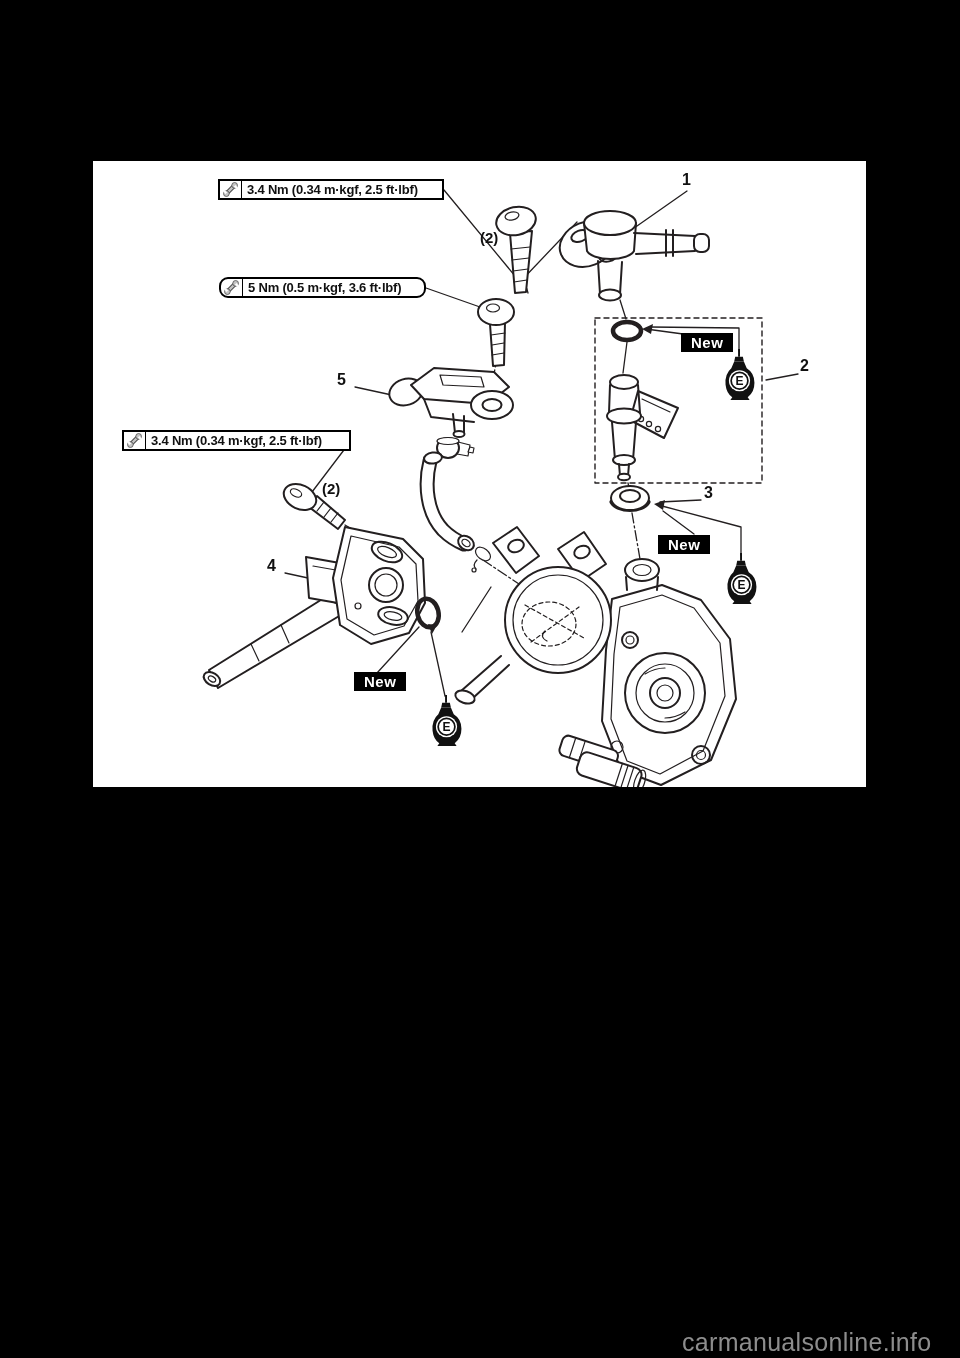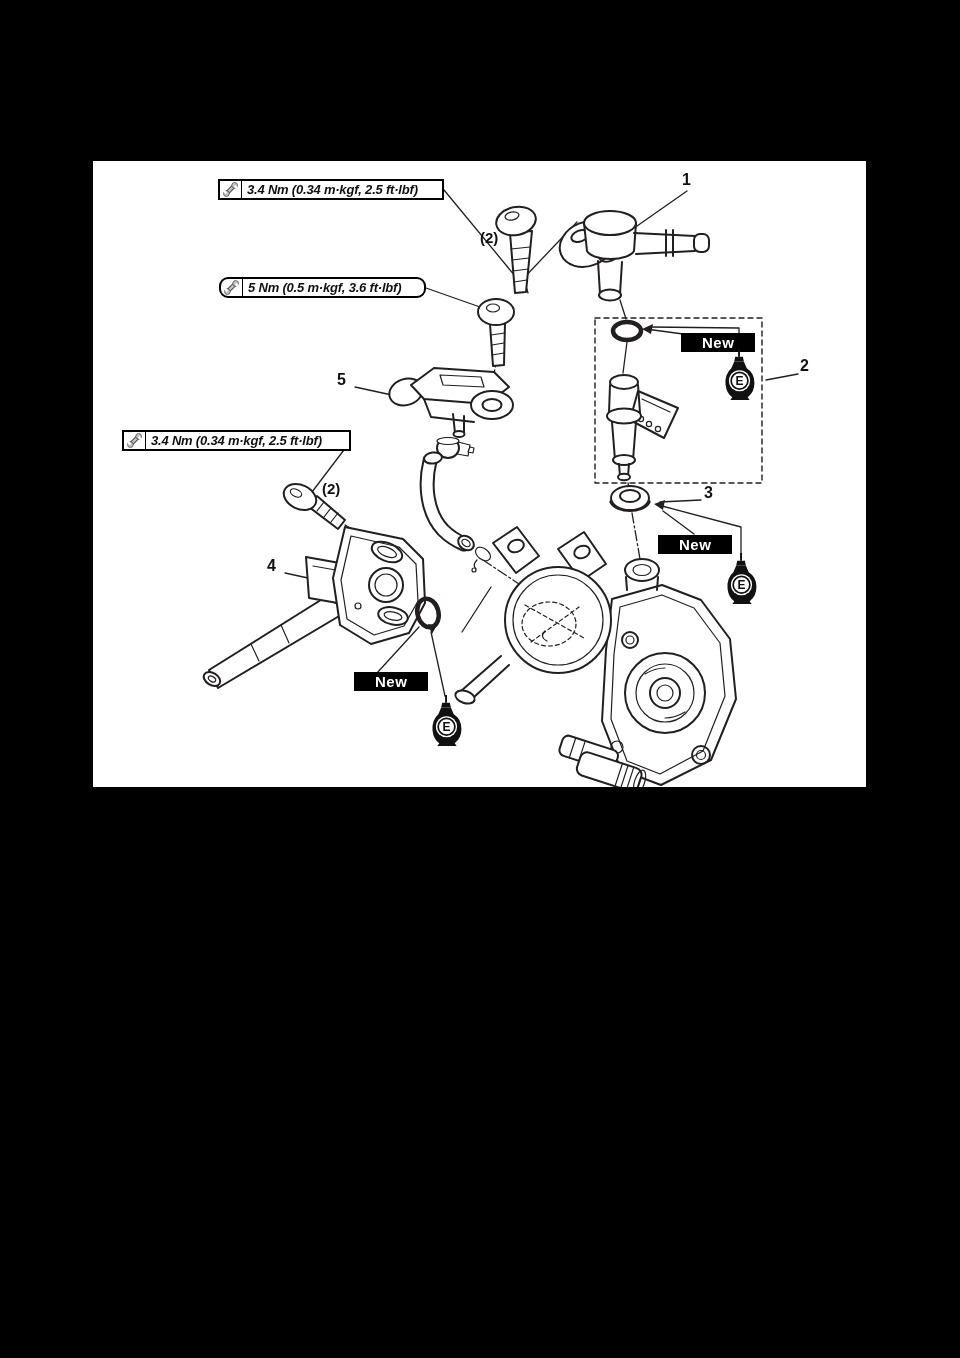--- a/index.html
+++ b/index.html
@@ -1,27 +1,27 @@
 <!DOCTYPE html>
 <html><head>
 <meta charset="utf-8">
 <style>
   html,body{margin:0;padding:0;background:#000;}
   .canvas{position:relative;width:960px;height:1358px;background:#000;overflow:hidden;
           font-family:"Liberation Sans",sans-serif;}
   .figure{position:absolute;left:93px;top:161px;width:773px;height:626px;background:#fff;overflow:hidden;}
   .art{position:absolute;left:0;top:0;}
-  .tq{position:absolute;display:flex;align-items:stretch;background:#fff;border:2px solid #000;height:21px;box-sizing:border-box;font-style:italic;}
+  .tq{position:absolute;display:flex;align-items:stretch;background:#fff;border:2px solid #000;height:21px;box-sizing:border-box;}
   .tq-ic{width:21px;display:flex;align-items:center;justify-content:center;border-right:1.5px solid #000;}
   .tq-tx{display:flex;align-items:center;padding:0 4px 0 5px;font-size:13px;font-weight:bold;color:#111;
          white-space:nowrap;letter-spacing:-0.2px;}
   .pn{position:absolute;font-size:16px;font-weight:bold;color:#111;line-height:16px;}
   .qty{position:absolute;font-size:15px;font-weight:bold;color:#111;line-height:15px;}
   .newtag{position:absolute;background:#000;color:#fff;font-size:15px;font-weight:bold;
-          line-height:19px;padding:0 21px;letter-spacing:0.5px;}
+          line-height:19px;padding:0 10px;letter-spacing:0.5px;}
   .bottle{position:absolute;}
   .watermark{position:absolute;left:682px;top:1330px;color:#8d8d8d;font-size:25px;letter-spacing:0.3px;line-height:24px;}
   svg .ln{stroke:#231f20;fill:none;stroke-width:2;stroke-linecap:round;stroke-linejoin:round;}
   svg .t{stroke-width:1.2;}
   svg .ld{stroke-width:1.3;}
   svg .dsh{stroke-dasharray:5 4;stroke-width:1.4;}
   svg .dsh2{stroke-dasharray:4 3;stroke-width:1.2;}
   svg .dd{stroke-dasharray:10 3 2 3;stroke-width:1.3;}
   svg .wf{fill:#fff;}
 </style>
@@ -301,13 +301,14 @@
       <line x1="17" y1="0" x2="17" y2="8" stroke="#111" stroke-width="2"></line>
       <polygon points="13,8 21,8 22,13 12,13" fill="#111"></polygon>
       <path d="M12,13 L9,20 Q2,26 3,37 Q4,46 10,50 L8,53 L28,53 L26,50 Q33,45 33,35 Q33,25 25,20 L22,13 Z" fill="#111"></path>
       <circle cx="17.5" cy="33" r="11" fill="#fff"></circle>
       <circle cx="17.5" cy="33" r="8.7" fill="none" stroke="#111" stroke-width="1.8"></circle>
       <text x="17.5" y="37.5" font-size="12.5" font-weight="bold" font-family="Liberation Sans, sans-serif" text-anchor="middle" fill="#111">E</text>
     </svg>
 
   </div>
 
+  <div class="watermark">carmanualsonline.info</div>
 </div>
 
 </body></html>

